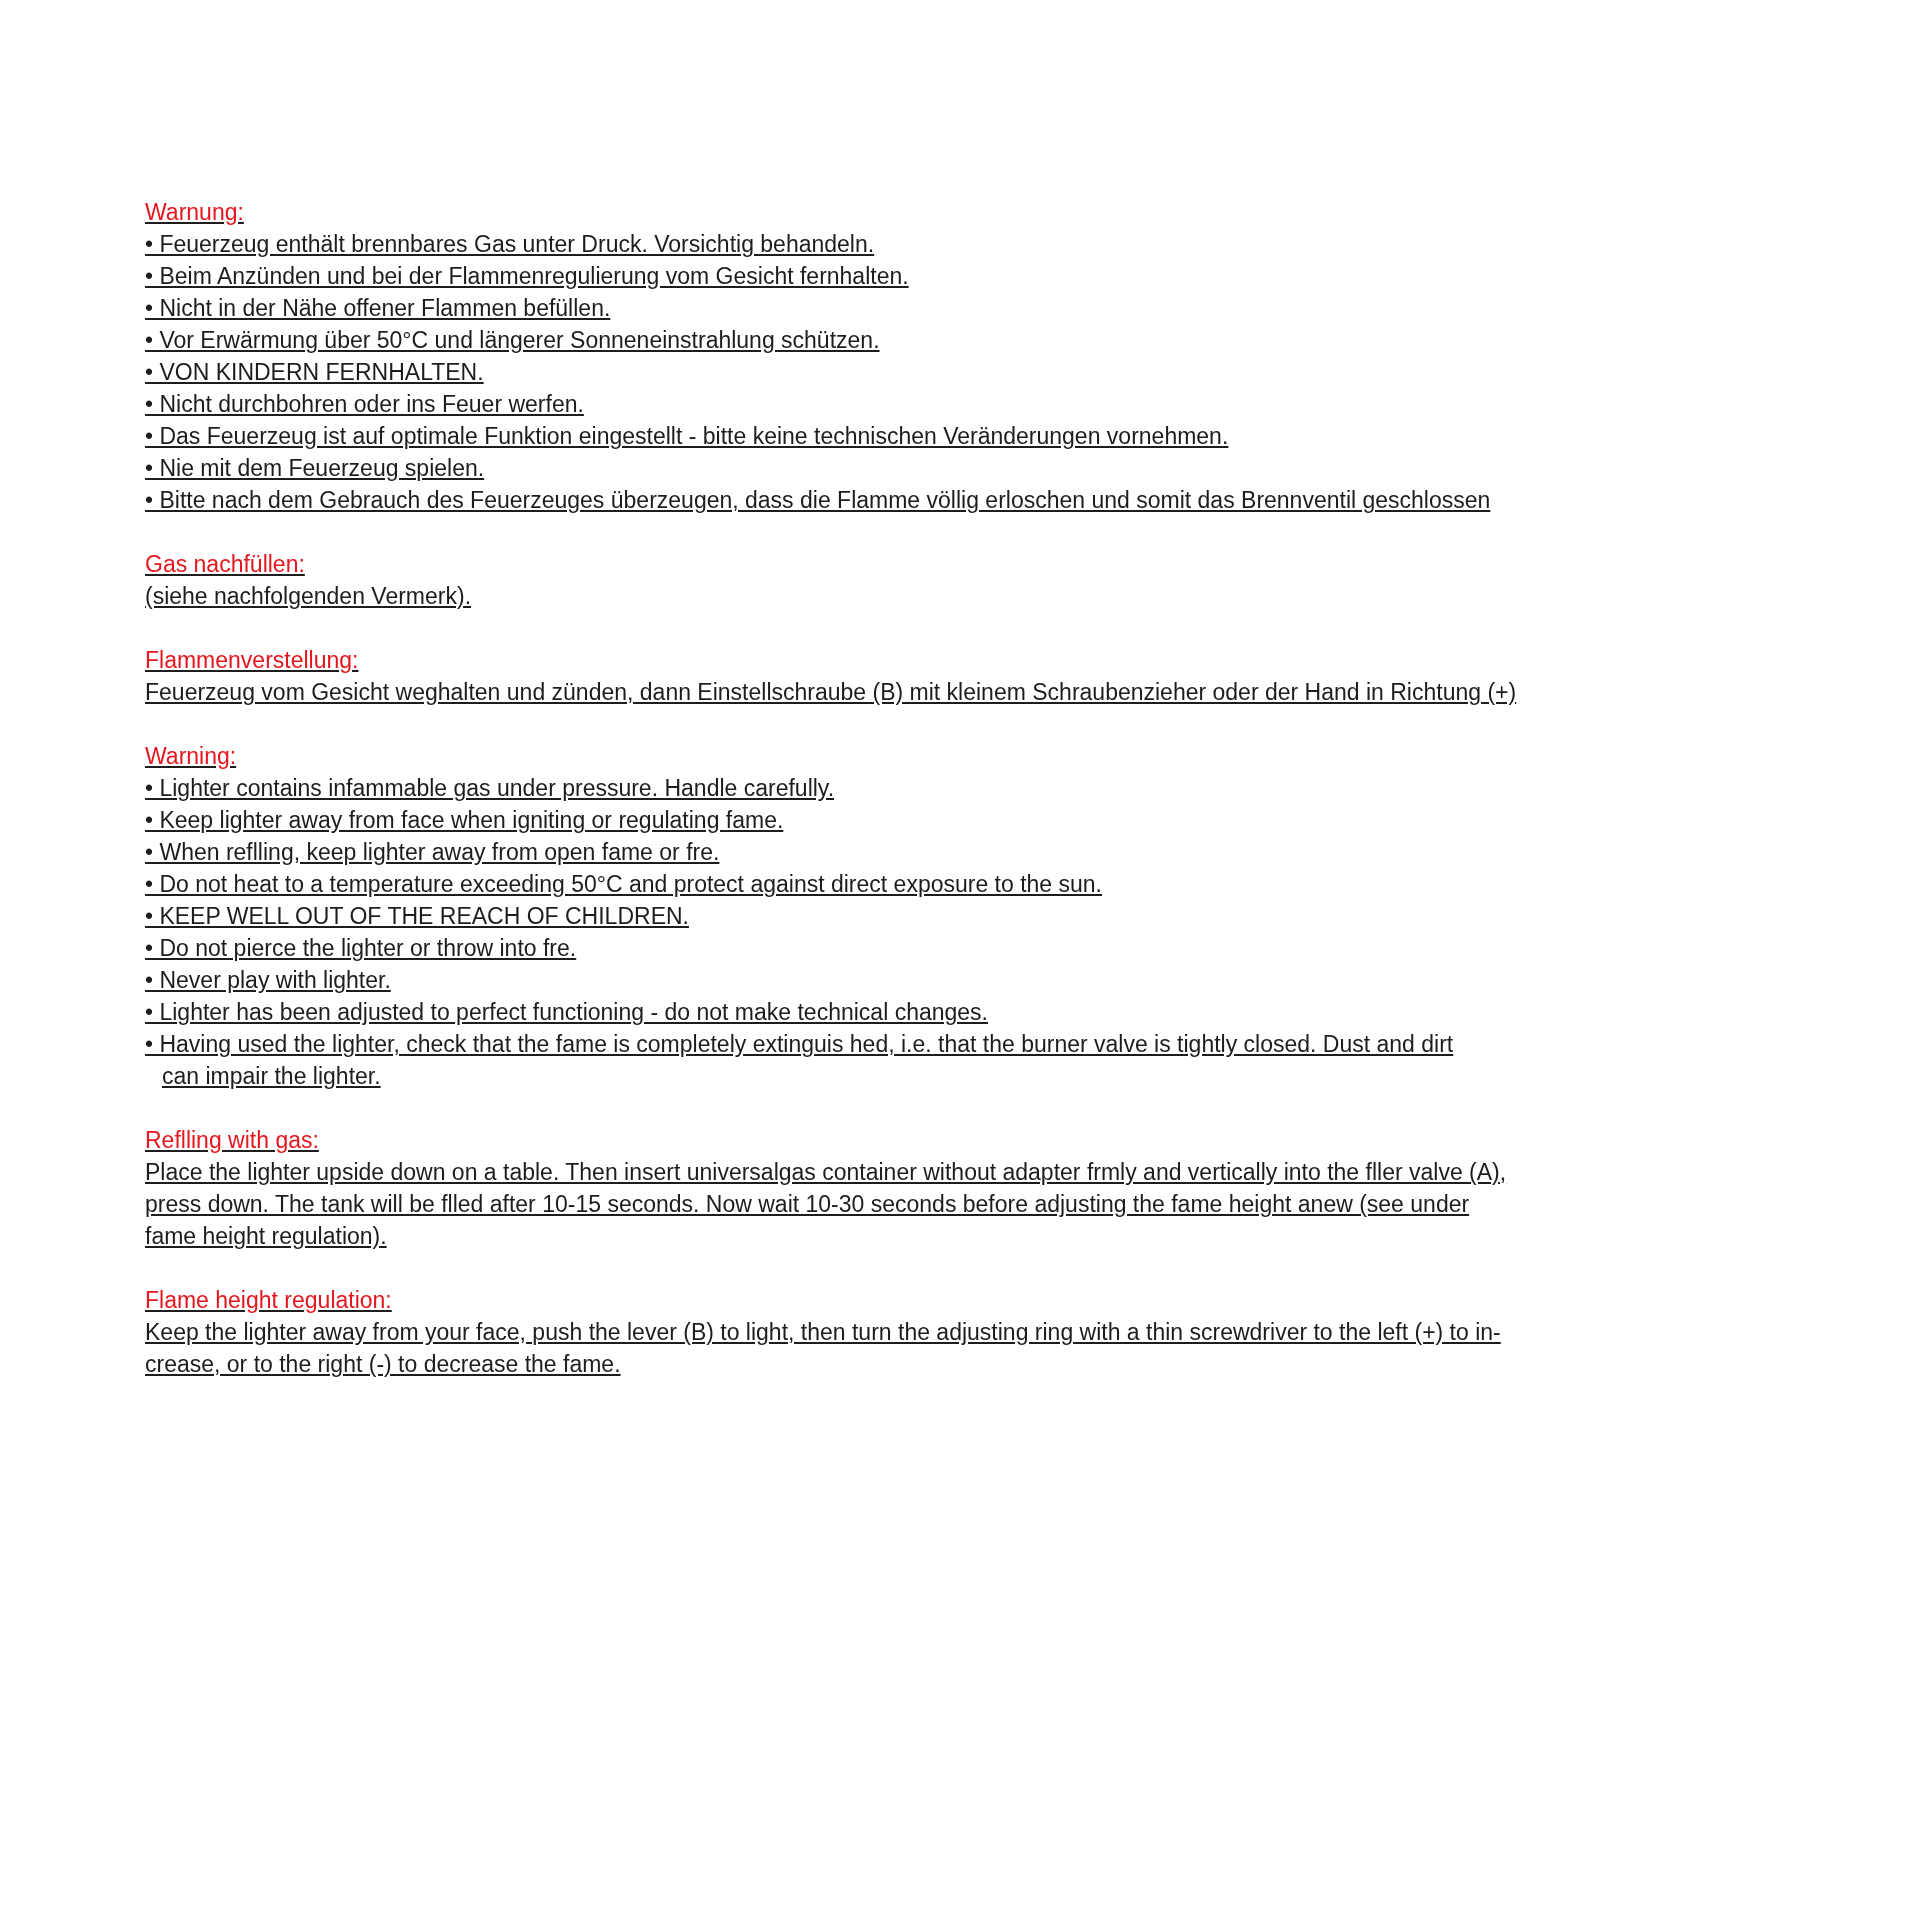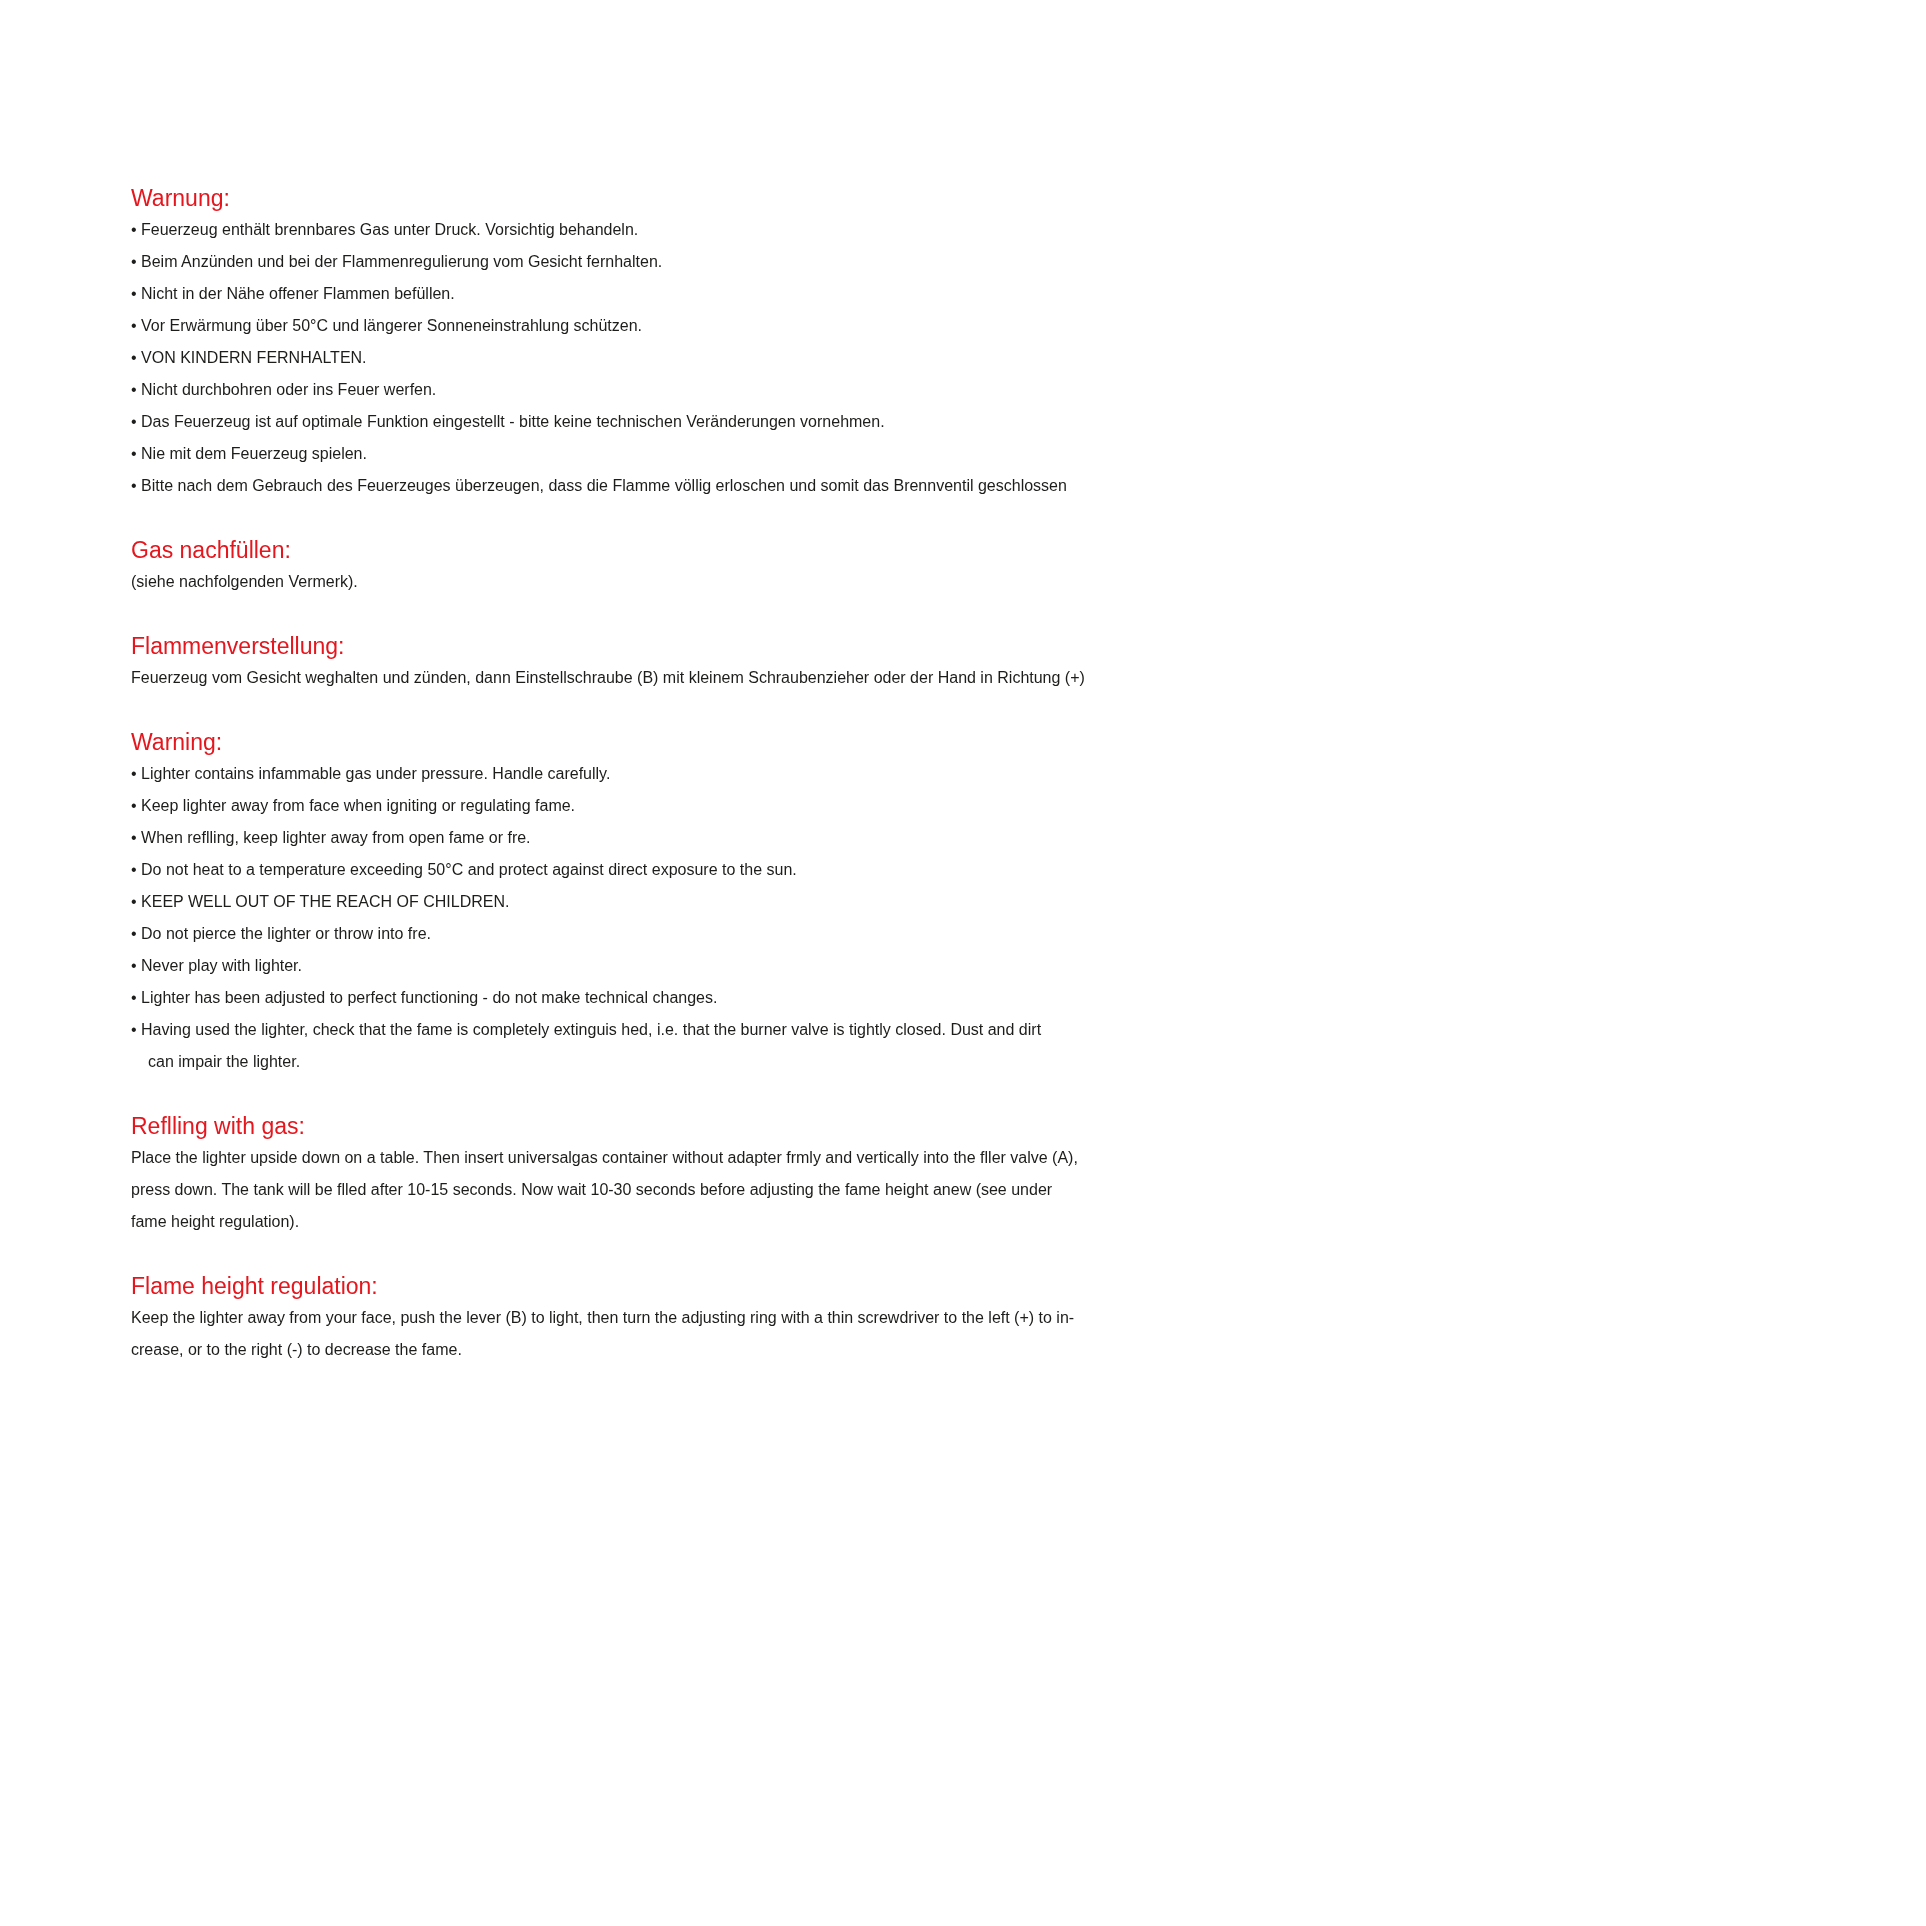--- a/index.html
+++ b/index.html
@@ -11,35 +11,36 @@
     width: 1926px;
     height: 1926px;
     font-family: "Liberation Sans", "DejaVu Sans", sans-serif;
     color: #1d1d1b;
     overflow: hidden;
   }
   .doc {
     padding: 182px 62px 0 131px;
   }
   section {
-    margin: 0;
+    margin: 14px;
+    text-decoration: underline;
   }
   section + section {
     margin-top: 32px; 
   }
   h2.section-heading {
     margin: 0;
     font-size: 23px;
     font-weight: 400;
     line-height: 32px;
     color: #e5161d;
     white-space: nowrap;
   }
   .line {
-    font-size: 16px;
+    font-size: 23px;
     line-height: 32px;
     white-space: nowrap;
   }
   .line.indent {
     padding-left: 17px;
   }
 </style>
 </head>
 <body>
 

